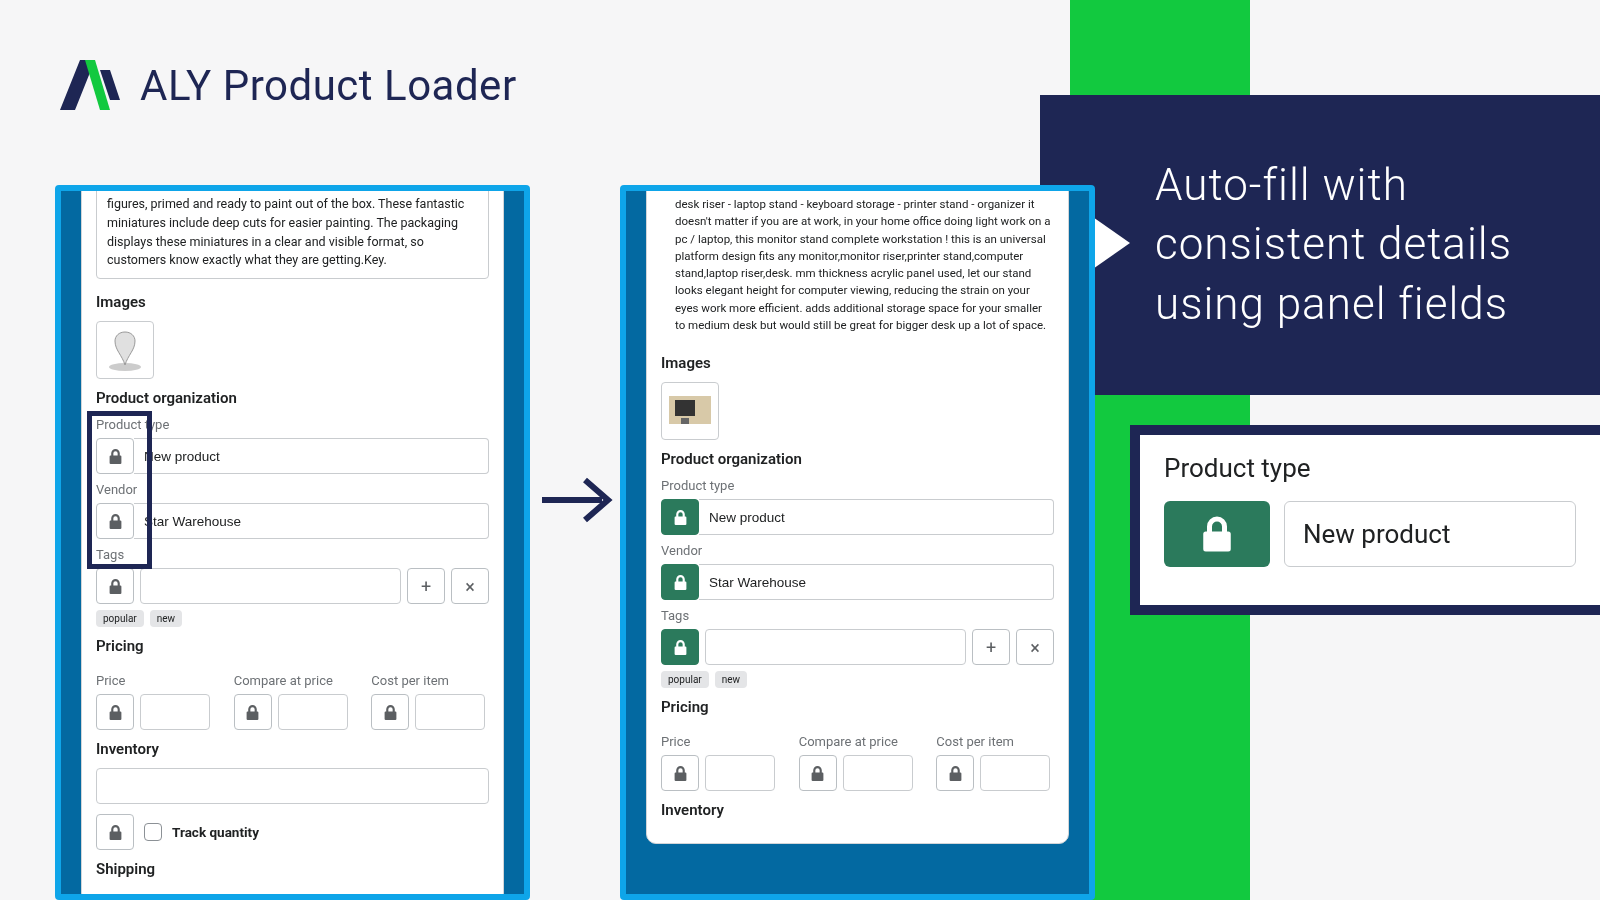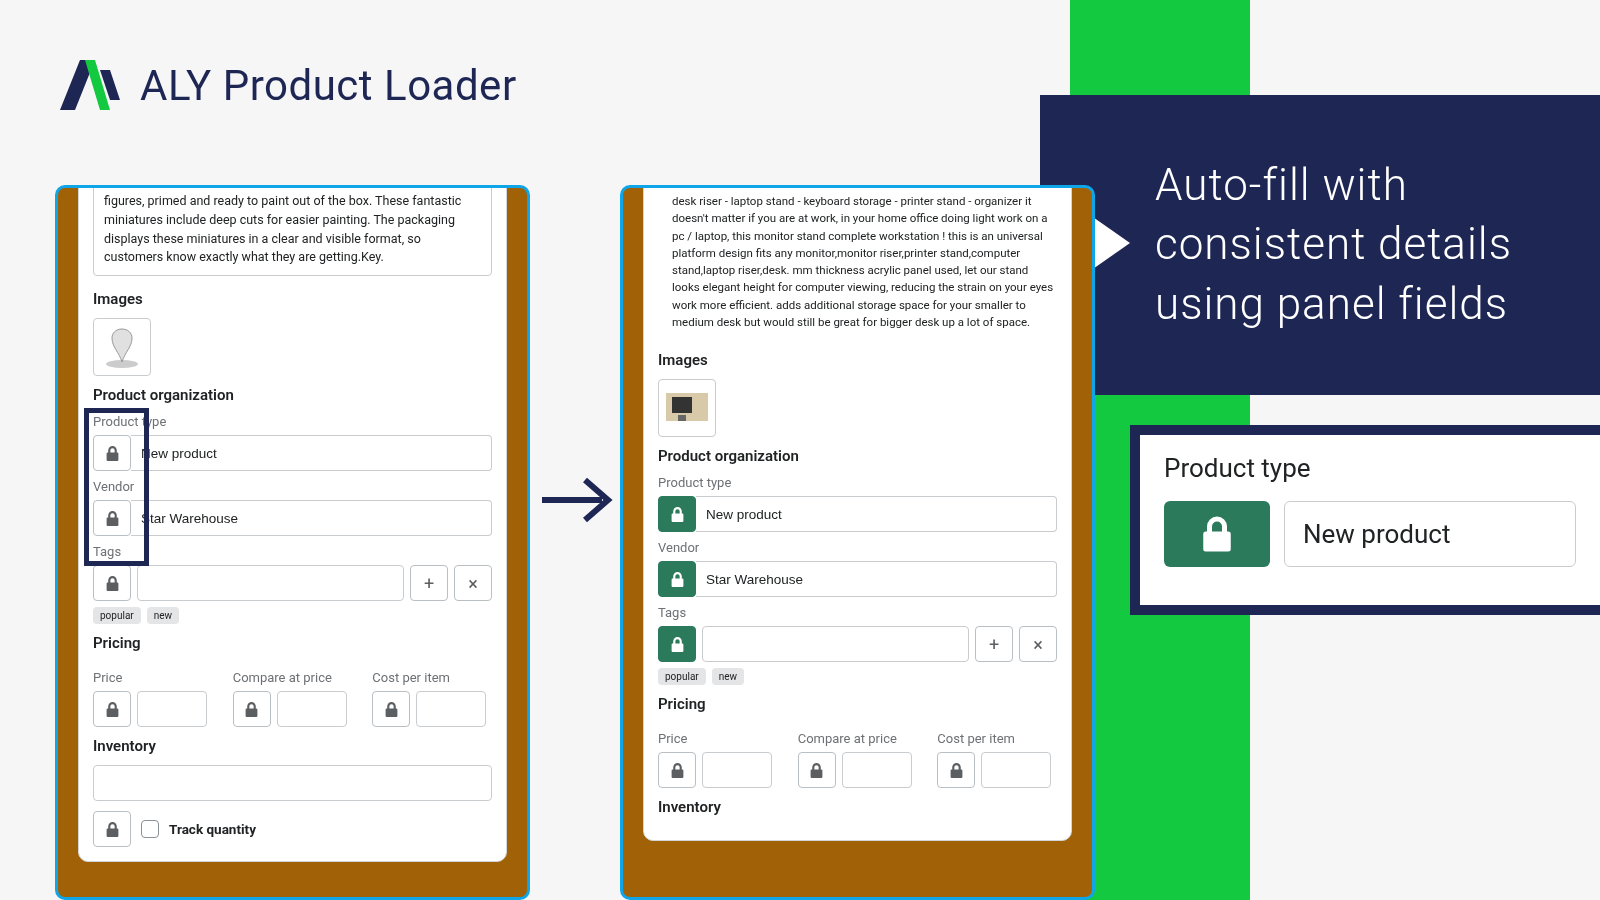--- a/index.html
+++ b/index.html
@@ -26,21 +26,21 @@
   .inset .inset-row { display: flex; gap: 14px; }
   .inset .lock-big { width: 106px; height: 66px; background: #2b7a5c; border-radius: 6px; display: flex; align-items: center; justify-content: center; }
   .inset .lock-big svg { width: 30px; height: 36px; fill: #fff; }
   .inset .inset-input { flex: 1; border: 1px solid #c9cccf; border-radius: 6px; padding: 0 18px; font-size: 26px; color: #202223; display: flex; align-items: center; }
 
   
   .arrow { position: absolute; top: 470px; left: 540px; }
   .arrow svg { width: 75px; height: 60px; }
 
   
-  .panel { position: absolute; background: #a16207; border: 3px solid #0ea5e9; border-radius: 10px; }
+  .panel { position: absolute; background: #0369a1; border: 6px solid #0ea5e9; border-radius: 4px; }
   .panel-left { top: 185px; left: 55px; width: 475px; height: 715px; overflow: hidden; }
   .panel-right { top: 185px; left: 620px; width: 475px; height: 715px; overflow: hidden; }
   .panel-inner { background: #fff; border: 1px solid #d2d5d8; border-radius: 10px; margin: 0 20px; padding: 14px 14px; }
   .panel-left .panel-inner { margin-top: -20px; }
   .panel-right .panel-inner { margin-top: -10px; }
 
   .desc-box { border: 1px solid #c9cccf; border-radius: 4px; padding: 8px 10px; font-size: 12.5px; color: #202223; line-height: 1.5; margin-bottom: 14px; min-height: 70px; }
   .section-h { font-size: 15px; font-weight: 600; color: #202223; margin: 10px 0 10px; }
   .sub-label { font-size: 13px; color: #6d7175; margin: 8px 0 6px; }
   .thumb { width: 58px; height: 58px; border: 1px solid #c9cccf; border-radius: 4px; display: flex; align-items: center; justify-content: center; background: #fff; }
@@ -212,20 +212,21 @@
     <div class="track-row">
       <div class="lock-btn" style="border-radius:4px;">
           <svg viewBox="0 0 24 28">
             <path d="M4 12V8a8 8 0 0116 0v4h1a2 2 0 012 2v12a2 2 0 01-2 2H3a2 2 0 01-2-2V14a2 2 0 012-2h1zm4 0h8V8a4 4 0 00-8 0v4z"></path>
           </svg>
         </div>
       <div class="checkbox"></div>
       <div class="track-label">Track quantity</div>
     </div>
 
+    <div class="section-h">Shipping</div>
     
     
   </div>
   <div class="lock-highlight" style="top:220px; left:26px; width:65px; height:158px;"></div>
 </div>
 
 <div class="panel panel-right">
   <div class="panel-inner">
     <div class="desc-right">desk riser - laptop stand - keyboard storage - printer stand - organizer it doesn't matter if you are at work, in your home office doing light work on a pc / laptop, this monitor stand complete workstation ! this is an universal platform design fits any monitor,monitor riser,printer stand,computer stand,laptop riser,desk. mm thickness acrylic panel used, let our stand looks elegant height for computer viewing, reducing the strain on your eyes work more efficient. adds additional storage space for your smaller to medium desk but would still be great for bigger desk up a lot of space.</div>
 

